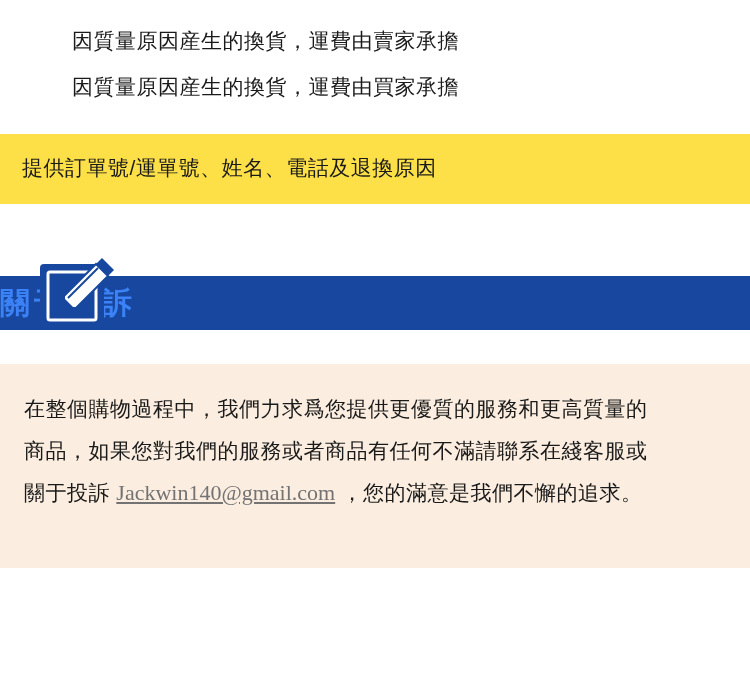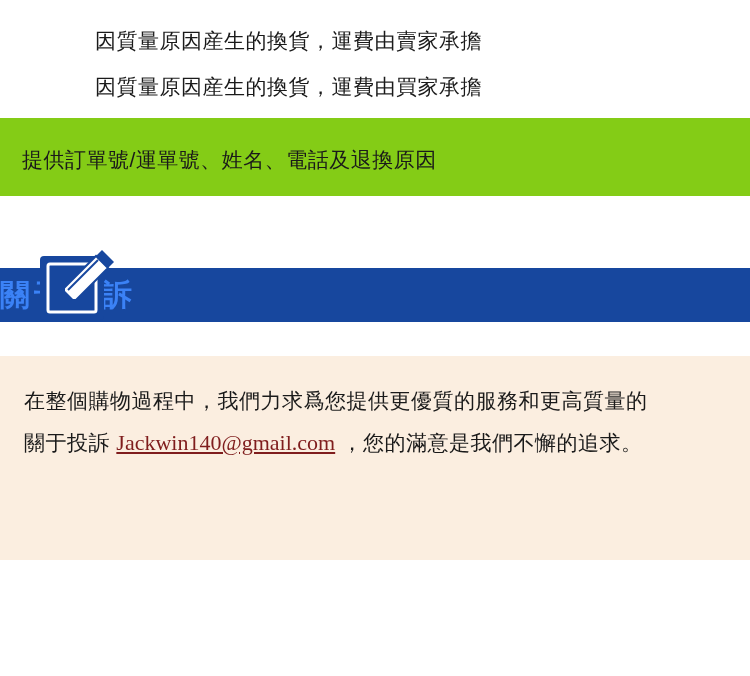--- a/index.html
+++ b/index.html
@@ -16,21 +16,21 @@
   .page {
     position: relative;
     width: 750px;
     height: 676px;
     background: #ffffff;
   }
 
   
   .policy-lines {
     padding-top: 18px;
-    padding-left: 95px;
+    padding-left: 72px;
   }
   .policy-line {
     font-size: 21px;
     color: #1a1a1a;
     line-height: 46px;
     letter-spacing: 0.5px;
     white-space: nowrap;
   }
 
   
@@ -39,23 +39,23 @@
     padding-left: 20px;
     font-size: 27px;
     font-weight: bold;
     color: #1b4a9c;
     letter-spacing: 1px;
     line-height: 40px;
   }
 
   
   .note-box {
-    margin-top: 8px;
-    background: #84cc16;
-    padding: 22px 0 16px 22px;
+    margin-top: 24px;
+    background: #fde047;
+    padding: 14px 0 16px 22px;
   }
   .note-line {
     font-size: 21px;
     color: #1a1a1a;
     line-height: 40px;
     letter-spacing: 0.5px;
     white-space: nowrap;
   }
 
   
@@ -104,21 +104,21 @@
     height: 150px;
   }
   .complaint-line {
     font-size: 21px;
     color: #1a1a1a;
     line-height: 42px;
     letter-spacing: 0.5px;
     white-space: nowrap;
   }
   .email {
-    color: #7f1d1d;
+    color: #737373;
     text-decoration: underline;
     font-family: "Liberation Serif", serif;
     font-size: 22px;
     letter-spacing: 0;
   }
 </style>
 </head>
 <body>
 
 <div class="page">
@@ -143,16 +143,17 @@
         <path d="M30 58 L30 46 L62 14 L74 26 L42 58 Z" fill="#ffffff" stroke="#17479e" stroke-width="2"></path>
         <path d="M62 14 L74 26 L80 20 L68 8 Z" fill="#17479e"></path>
         <path d="M30 58 L30 48 L40 58 Z" fill="#17479e"></path>
         <line x1="34" y1="48" x2="64" y2="18" stroke="#17479e" stroke-width="2"></line>
       </svg>
     </div>
   </div>
 
   <div class="complaint-box">
     <div class="complaint-line">在整個購物過程中，我們力求爲您提供更優質的服務和更高質量的</div>
+    <div class="complaint-line">商品，如果您對我們的服務或者商品有任何不滿請聯系在綫客服或</div>
     <div class="complaint-line"><span>關于投訴 </span><span class="email">Jackwin140@gmail.com</span><span> ，您的滿意是我們不懈的追求。</span></div>
   </div>
 
 </div>
 
 </body></html>

